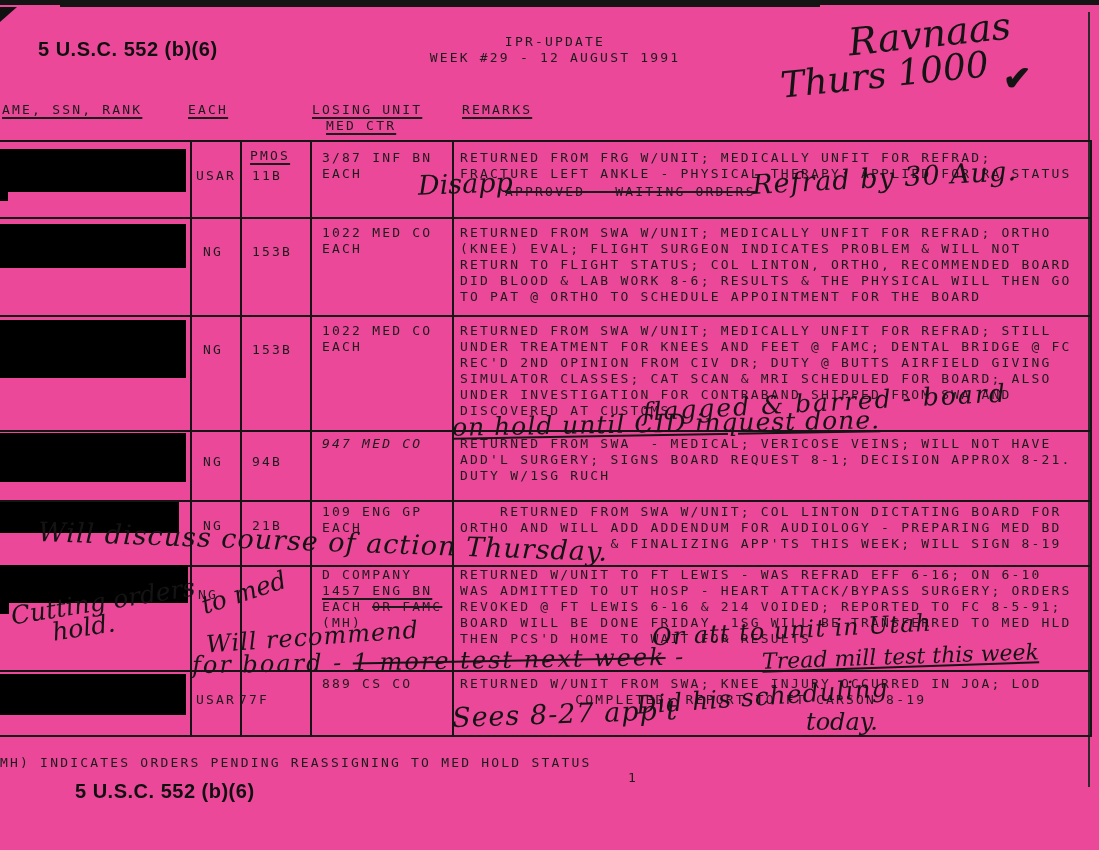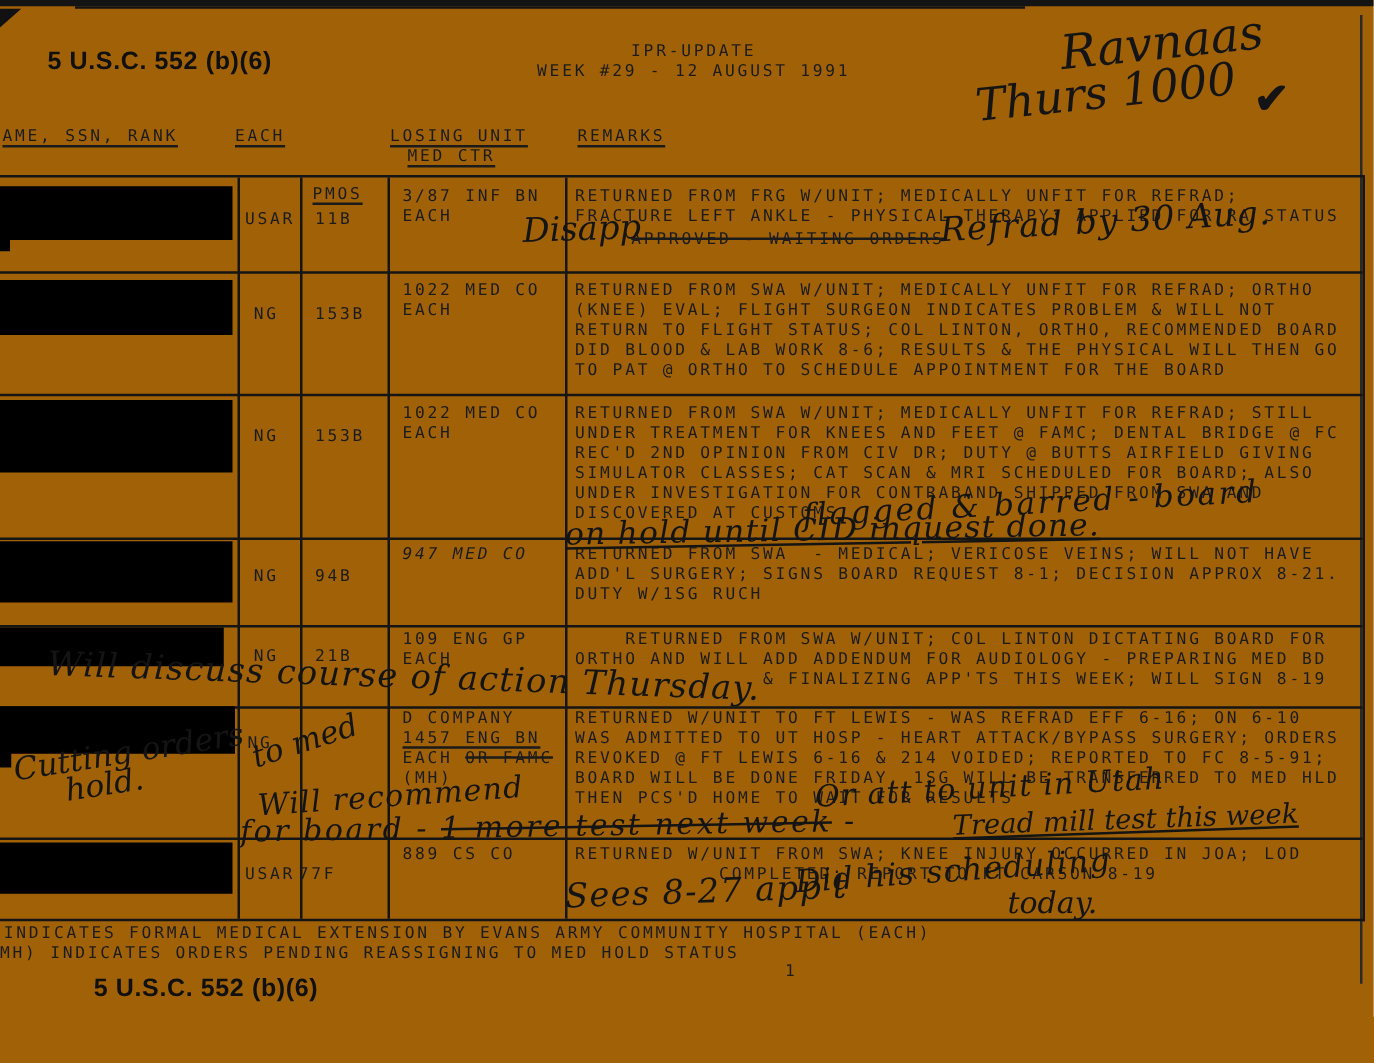--- a/index.html
+++ b/index.html
@@ -1,16 +1,16 @@
 <!DOCTYPE html>
 <html><head>
 <meta charset="utf-8">
 <style>
   html,body{margin:0;padding:0;background:#e8e8e8;}
-  .page{position:relative;width:1099px;height:850px;background:#a16207;overflow:hidden;
+  .page{position:relative;width:1099px;height:850px;background:#ec4899;overflow:hidden;
         font-family:"DejaVu Sans Mono",monospace;color:#1b1b1b;}
   
   .scan-top{position:absolute;left:0;top:0;width:1099px;height:5px;background:#141414;}
   .scan-top2{position:absolute;left:60px;top:5px;width:760px;height:2px;background:#141414;}
   .scan-corner{position:absolute;left:0;top:7px;width:0;height:0;
                border-top:15px solid #111;border-right:17px solid transparent;}
   .scan-right{position:absolute;left:1088px;top:12px;width:2px;height:775px;background:#2a2a2a;}
   .scan-nub{position:absolute;background:#000;}
   
   .typed{font-size:13px;letter-spacing:2.2px;line-height:16px;white-space:pre;}
@@ -158,18 +158,17 @@
     <div class="hand" style="left:652px;top:616px;font-size:24px;transform:rotate(-3deg);letter-spacing:1px;">Or att to unit in Utah</div>
     <div class="hand" style="left:206px;top:623px;font-size:24px;transform:rotate(-4deg);letter-spacing:1px;">Will recommend</div>
     <div class="hand" style="left:192px;top:647px;font-size:24px;transform:rotate(-1deg);letter-spacing:2px;"><span>for board - </span><span class="strike">1 more test next week</span><span> -</span></div>
     <div class="hand" style="left:762px;top:644px;font-size:22px;transform:rotate(-2deg);text-decoration:underline;">Tread mill test this week</div>
 
     <div class="hand" style="left:636px;top:682px;font-size:25px;transform:rotate(-4deg);letter-spacing:1px;">Did his scheduling</div>
     <div class="hand" style="left:806px;top:708px;font-size:24px;">today.</div>
     <div class="hand" style="left:452px;top:698px;font-size:27px;transform:rotate(-2deg);letter-spacing:1px;">Sees 8-27 app't</div>
   </div>
 
-  <div class="abs typed" style="left:3px;top:739px;">INDICATES FORMAL MEDICAL EXTENSION BY EVANS ARMY COMMUNITY HOSPITAL (EACH)</div>
   <div class="abs typed" style="left:0;top:755px;">MH) INDICATES ORDERS PENDING REASSIGNING TO MED HOLD STATUS</div>
   <div class="abs typed" style="left:628px;top:770px;">1</div>
   <div class="abs stamp" style="left:75px;top:780px;">5 U.S.C. 552 (b)(6)</div>
 
 </div>
 
 </body></html>

